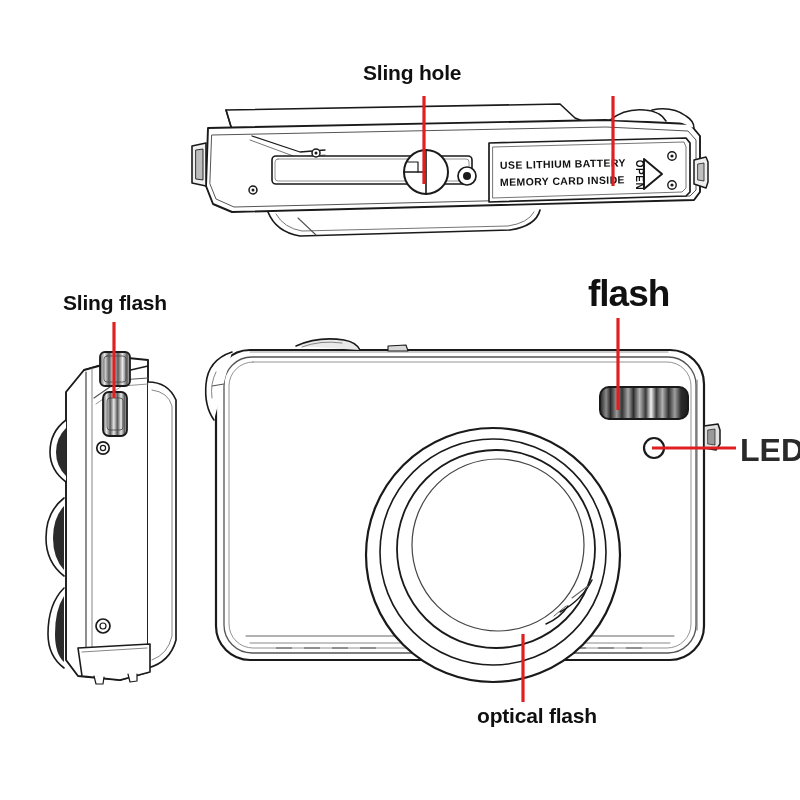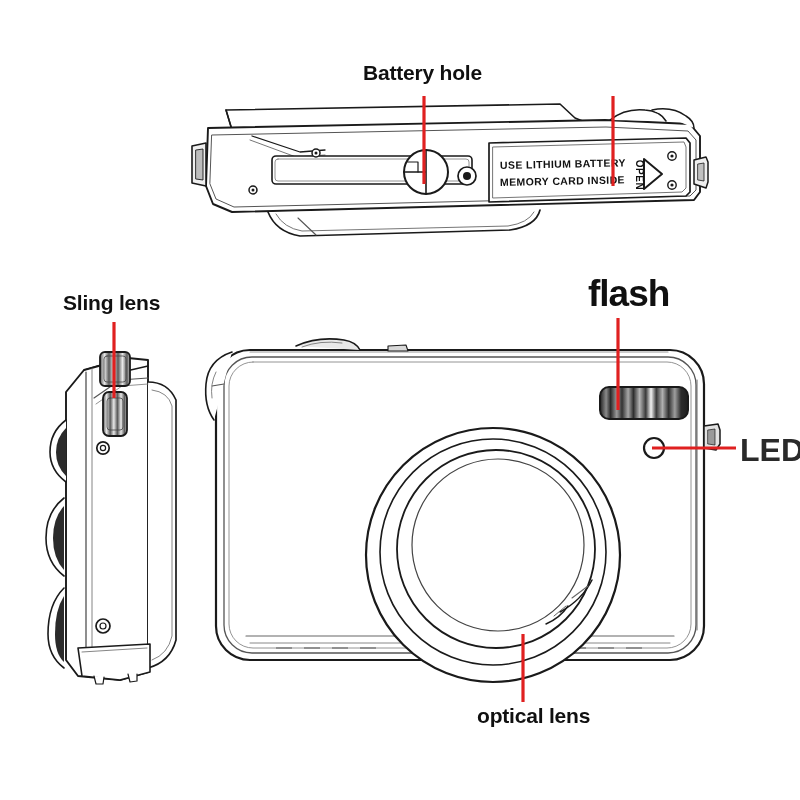--- a/index.html
+++ b/index.html
@@ -253,24 +253,24 @@
         <path d="M613 96 L613 186"></path>
         <path d="M114 322 L114 398"></path>
         <path d="M618 318 L618 410"></path>
         <path d="M652 448 L736 448"></path>
         <path d="M523 634 L523 702"></path>
       </g>
 
     </g>
   </svg>
 
-  <div class="callout-label" id="label-tripod-hole">Battery hole</div>
-
-
-  <div class="callout-label" id="label-sling-hole">Sling lens</div>
+  <div class="callout-label" id="label-tripod-hole">Sling hole</div>
+
+
+  <div class="callout-label" id="label-sling-hole">Sling flash</div>
 
   <div class="callout-label big" id="label-flash">flash</div>
 
   <div class="callout-label light" id="label-led">LED</div>
 
-  <div class="callout-label" id="label-optical-lens">optical lens</div>
+  <div class="callout-label" id="label-optical-lens">optical flash</div>
 
 </div>
 
 </body></html>

